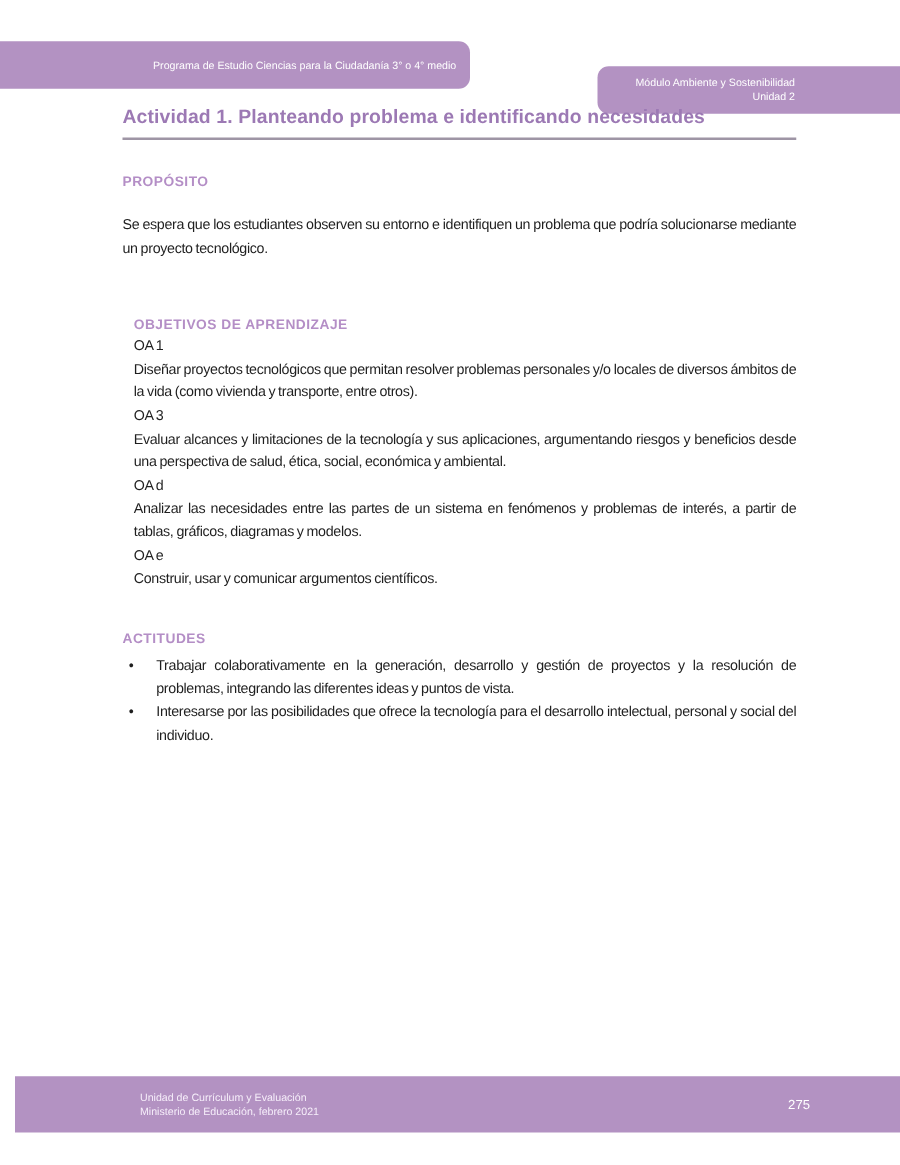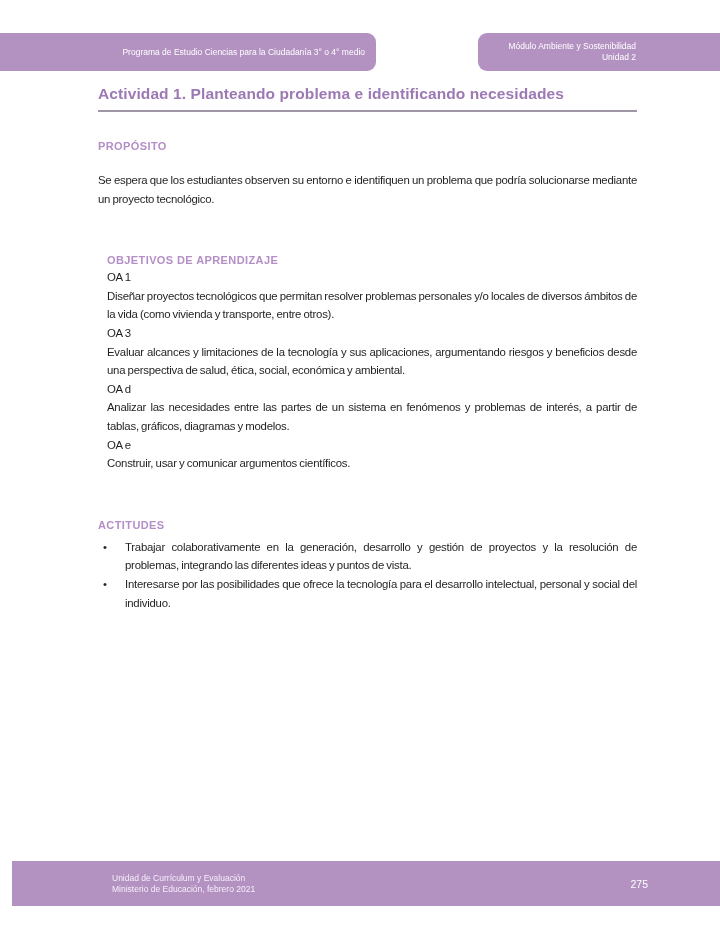--- a/index.html
+++ b/index.html
@@ -36,20 +36,21 @@
     justify-content:flex-end;
     padding-right:11px;
     text-align:right;
   }
   .badge-right{
     right:0;width:242px;
     border-radius:9px 0 0 9px;
     justify-content:flex-end;
     padding-right:84px;
     text-align:right;
+    margin-top:20px;
   }
   .badge-right .badge-lines{display:flex;flex-direction:column;align-items:flex-end;}
   
   .content{
     position:absolute;top:84px;left:98px;width:539px;
   }
   .doc-title{
     color:var(--title_purple);
     font-size:15.5px;font-weight:600;
     letter-spacing:0.1px;
@@ -69,21 +70,21 @@
     font-size:11.4px;
     line-height:18.6px;
     letter-spacing:-0.25px;
     word-spacing:-0.6px;
     text-align:justify;
   }
   .proposito{margin-top:27px;}
   .proposito .body-text{margin-top:17px;}
   .objetivos{margin-top:45px;padding-left:9px;}
   .oa-item .oa-code{display:block;}
-  .actitudes{margin-top:45px;}
+  .actitudes{margin-top:31px;}
   .actitudes ul{
     list-style:none;margin:5px 0 0 0;padding:0;
   }
   .actitudes li{
     position:relative;
     padding-left:27px;
   }
   .bullet-marker{
     position:absolute;left:5px;top:0;
     letter-spacing:0;word-spacing:0;

